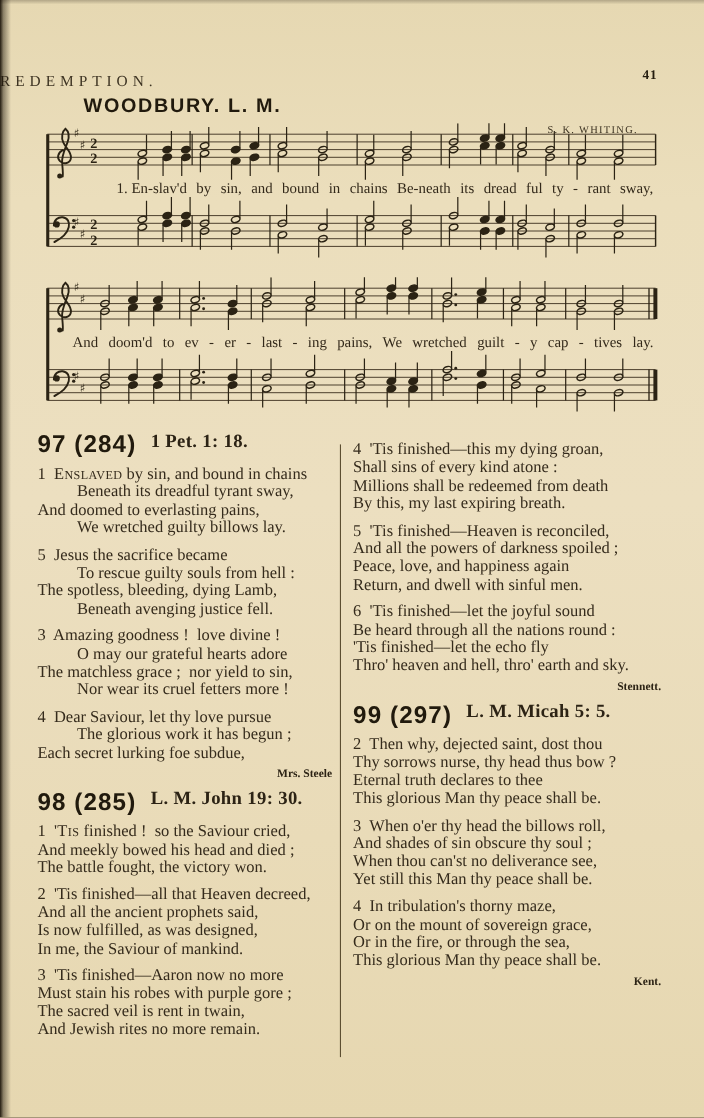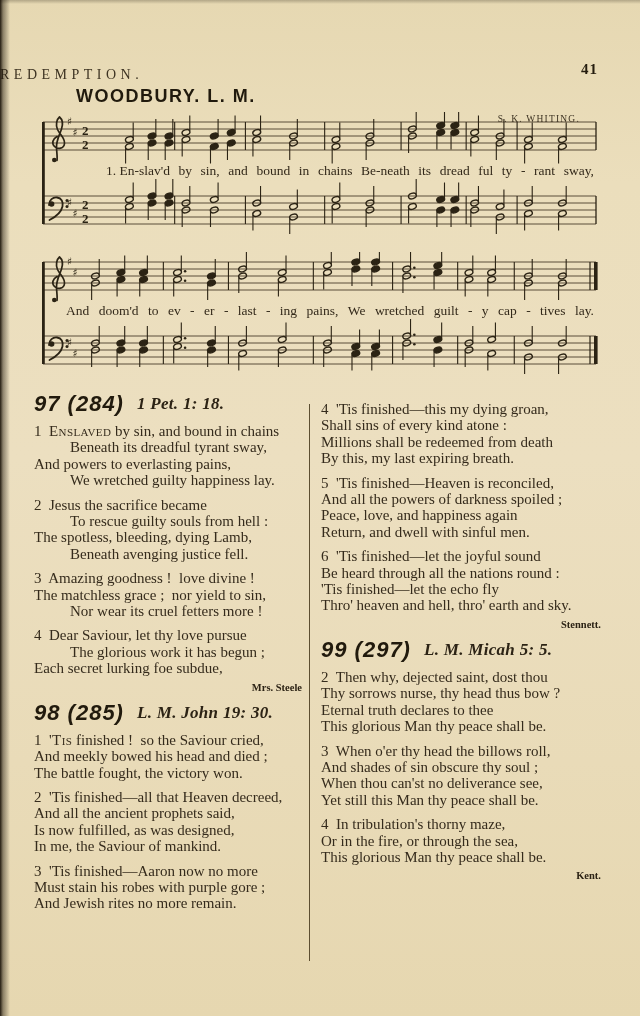--- a/index.html
+++ b/index.html
@@ -8,39 +8,39 @@
     background:linear-gradient(180deg,#e6d8b2 0%,#ebdebc 18%,#ecdfc0 45%,#e9dbb8 75%,#e6d7b0 100%);
     color:#352b1c;font-family:"Liberation Serif","DejaVu Serif",serif;
   }
   .edge-left{position:absolute;left:0;top:0;bottom:0;width:10px;
     background:linear-gradient(90deg,rgba(24,17,7,.95) 0%,rgba(24,17,7,.45) 30%,rgba(24,17,7,0) 100%);}
   .edge-top{position:absolute;left:0;top:0;right:0;height:4px;
     background:linear-gradient(180deg,rgba(24,17,7,.25),rgba(24,17,7,0));}
 
   .running-head{position:absolute;top:67px;left:0;right:0;text-align:left;
     font-size:14px;letter-spacing:4.5px;color:#3d3322;}
-  .page-number{position:absolute;top:61px;right:42px;font-size:15px;font-weight:bold;letter-spacing:1px;color:#241c0e;}
+  .page-number{position:absolute;top:61px;right:42px;font-size:12px;font-weight:bold;letter-spacing:1px;color:#241c0e;}
   .tune-title{position:absolute;top:86px;left:76px;font-family:"Liberation Sans","DejaVu Sans",sans-serif;
     font-weight:bold;font-size:18px;letter-spacing:1.5px;color:#211a0d;}
   .composer{position:absolute;top:99px;right:60px;font-size:9.5px;letter-spacing:1.2px;color:#3d3322;margin-top:15px;}
 
   .system{position:absolute;left:36px;width:566px;height:130px;}
   #system-0{top:112px;}
   #system-1{top:252px;}
   .system svg{position:absolute;left:0;top:0;}
   .lyric-row{position:absolute;top:51px;right:8px;display:flex;justify-content:space-between;
     font-size:13.5px;color:#33291a;white-space:nowrap;}
   .lyric-row span{display:block;}
 
   .col{position:absolute;font-size:15px;}
   .col-left{left:34px;top:389px;width:273px;}
   .col-right{left:321px;top:401px;width:285px;}
   .col-divider{position:absolute;left:309px;top:404px;height:557px;width:1px;background:#5c4e31;}
 
-  .hymn-header{display:flex;align-items:center;margin:2px 0 6px 0;color:#211a0d;font-style:italic;}
+  .hymn-header{display:flex;align-items:flex-start;margin:2px 0 6px 0;color:#211a0d;}
   .hymn-num{font-family:"Liberation Sans","DejaVu Sans",sans-serif;font-weight:bold;font-size:22px;letter-spacing:1px;}
   .hymn-meta{margin-left:13px;font-weight:bold;font-size:17px;letter-spacing:.3px;color:#2c2315;}
   .verse{margin:0 0 8px 0;}
   .vline{white-space:pre;line-height:16.4px;}
   .vline.indent{margin-left:36px;}
   .sc{font-variant:small-caps;letter-spacing:.4px;}
   .attribution{text-align:right;font-weight:bold;font-size:10.5px;margin:-3px 5px 7px 0;color:#2c2315;}
 </style>
 </head>
 <body>
@@ -584,31 +584,32 @@
 
   <div class="col-divider"></div>
   <div class="col col-left" id="col-left">
       <div class="hymn-header">
         <span class="hymn-num">97 (284)</span>
         <span class="hymn-meta">1 Pet. 1: 18.</span>
       </div>
       <div class="verse">
         <div class="vline">1  <span class="sc">Enslaved</span> by sin, and bound in chains</div>
         <div class="vline indent">Beneath its dreadful tyrant sway,</div>
-        <div class="vline">And powers to everlasting pains,</div>
-        <div class="vline indent">We wretched guilty happiness lay.</div>
-      </div>
-      <div class="verse">
-        <div class="vline">2  Jesus the sacrifice became</div>
+        <div class="vline">And doomed to everlasting pains,</div>
+        <div class="vline indent">We wretched guilty billows lay.</div>
+      </div>
+      <div class="verse">
+        <div class="vline">5  Jesus the sacrifice became</div>
         <div class="vline indent">To rescue guilty souls from hell :</div>
         <div class="vline">The spotless, bleeding, dying Lamb,</div>
         <div class="vline indent">Beneath avenging justice fell.</div>
       </div>
       <div class="verse">
         <div class="vline">3  Amazing goodness !  love divine !</div>
+        <div class="vline indent">O may our grateful hearts adore</div>
         <div class="vline">The matchless grace ;  nor yield to sin,</div>
         <div class="vline indent">Nor wear its cruel fetters more !</div>
       </div>
       <div class="verse">
         <div class="vline">4  Dear Saviour, let thy love pursue</div>
         <div class="vline indent">The glorious work it has begun ;</div>
         <div class="vline">Each secret lurking foe subdue,</div>
       </div>
       <div class="attribution">Mrs. Steele</div>
       <div class="hymn-header">
@@ -622,20 +623,21 @@
       </div>
       <div class="verse">
         <div class="vline">2  'Tis finished—all that Heaven decreed,</div>
         <div class="vline">And all the ancient prophets said,</div>
         <div class="vline">Is now fulfilled, as was designed,</div>
         <div class="vline">In me, the Saviour of mankind.</div>
       </div>
       <div class="verse">
         <div class="vline">3  'Tis finished—Aaron now no more</div>
         <div class="vline">Must stain his robes with purple gore ;</div>
+        <div class="vline">The sacred veil is rent in twain,</div>
         <div class="vline">And Jewish rites no more remain.</div>
       </div>
     </div>
   <div class="col col-right" id="col-right">
       <div class="verse">
         <div class="vline">4  'Tis finished—this my dying groan,</div>
         <div class="vline">Shall sins of every kind atone :</div>
         <div class="vline">Millions shall be redeemed from death</div>
         <div class="vline">By this, my last expiring breath.</div>
       </div>
@@ -663,20 +665,21 @@
         <div class="vline">This glorious Man thy peace shall be.</div>
       </div>
       <div class="verse">
         <div class="vline">3  When o'er thy head the billows roll,</div>
         <div class="vline">And shades of sin obscure thy soul ;</div>
         <div class="vline">When thou can'st no deliverance see,</div>
         <div class="vline">Yet still this Man thy peace shall be.</div>
       </div>
       <div class="verse">
         <div class="vline">4  In tribulation's thorny maze,</div>
+        <div class="vline">Or on the mount of sovereign grace,</div>
         <div class="vline">Or in the fire, or through the sea,</div>
         <div class="vline">This glorious Man thy peace shall be.</div>
       </div>
       <div class="attribution">Kent.</div>
     </div>
 
   <div class="edge-left"></div>
 </div>
 
 </body></html>

